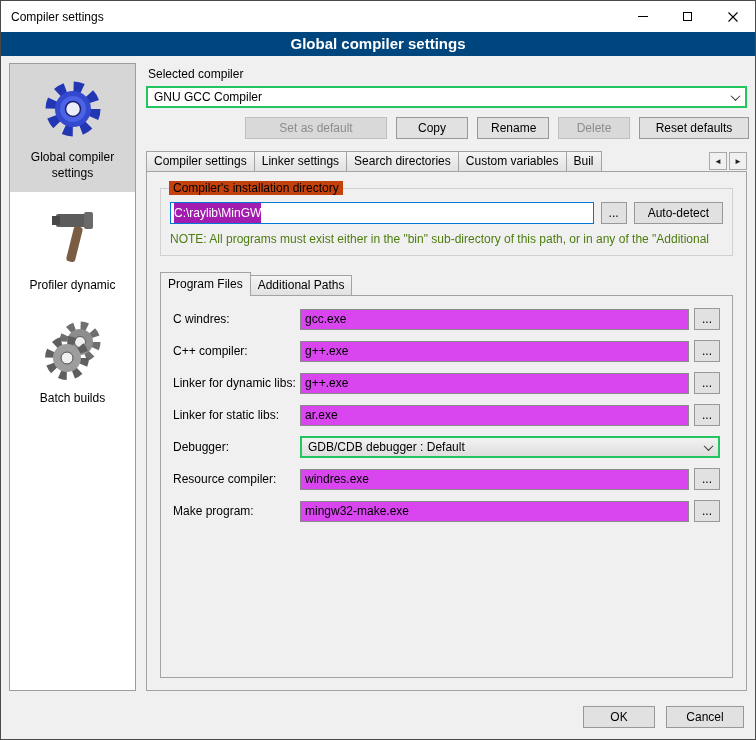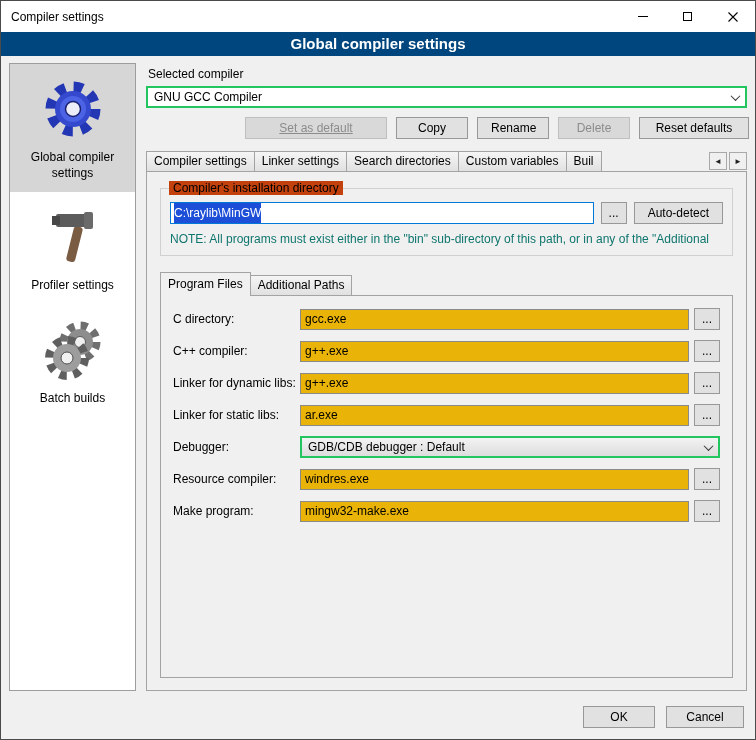--- a/index.html
+++ b/index.html
@@ -36,49 +36,49 @@
   .combo-arrow { width:19px; align-self:stretch; display:flex; align-items:center; justify-content:center; }
   .chev { width:7px; height:7px; border-right:1.5px solid #333; border-bottom:1.5px solid #333; transform:rotate(45deg) translate(-1px,-1px); display:block; }
   .combo.gray { background:linear-gradient(#f3f3f3,#dddddd);gap:17px; }
 
   button { font-family:"Liberation Sans", sans-serif; font-size:12px; }
   .btn { height:22px; background:#e1e1e1; border:1px solid #989898; padding:0 13px; white-space:nowrap; }
   .btn.disabled { color:#8c8c8c; background:#d9d9d9; border-color:#bfbfbf; }
   .btn.small { width:26px; flex:0 0 26px; padding:0; }
 
   .btnrow { display:flex; gap:9px; margin-top:9px; }
-  .btnrow .btn.first { margin-left:99px; min-width:142px;text-decoration:underline; }
+  .btnrow .btn.first { margin-left:99px; min-width:142px; }
   .btnrow .btn.mid { min-width:72px; }
   .btnrow .btn.reset { margin-left:auto; min-width:110px; }
 
   
   .tabstrip { display:flex; align-items:flex-end; margin-top:12px; position:relative; z-index:2; }
   .tabstrip.outer { padding-right:40px; }
   .tab { height:20px; line-height:19px; padding:0 7px; background:linear-gradient(#f5f5f5,#e1e1e1); border:1px solid #a3a3a3; border-bottom:none; margin-right:-1px; white-space:nowrap; }
   .tab.active { height:24px; line-height:23px; background:#f0f0f0; margin-bottom:-1px; position:relative; z-index:3; }
   .tab-scroll { position:absolute; right:0; bottom:1px; display:flex; gap:2px; }
   .scrollbtn { width:18px; height:18px; background:#f0f0f0; border:1px solid #a9a9a9; font-size:8px; display:flex; align-items:center; justify-content:center; color:#222; }
 
   .panel { flex:1; border:1px solid #a3a3a3; background:#f0f0f0; padding:11px 13px 12px; display:flex; flex-direction:column; min-height:0; }
 
   
   .groupbox { position:relative; border:1px solid #d0d0d0; margin-top:5px; padding:13px 9px 9px; }
   .group-label { position:absolute; top:-8px; left:8px; background:#c2410c; padding:0 4px; }
   .dir-row { display:flex; gap:7px; align-items:center; }
   .dir-input { flex:1; height:22px; border:1px solid #0078d7; background:#fff; display:flex; align-items:center; padding:0 3px; overflow:hidden; }
-  .dir-input .sel { background:#1d4ed8; color:#fff; white-space:pre; padding:8px 0;border-radius:6px; }
-  .note { color:#0f766e; margin-top:8px; white-space:nowrap; overflow:hidden; }
+  .dir-input .sel { background:#a21caf; color:#fff; white-space:pre; padding:8px 0;border-radius:6px; }
+  .note { color:#4d7c0f; margin-top:8px; white-space:nowrap; overflow:hidden; }
 
   .tabstrip.inner { margin-top:16px; }
   .panel.inner { padding:12px 12px; }
 
   
   .form-row { display:flex; align-items:center; margin-bottom:10px; }
   .form-label { flex:0 0 127px; }
-  .text-input { flex:1; height:21px; border:1px solid #8a8a8a; background:#eab308; padding:0 4px; font-family:"Liberation Sans", sans-serif; font-size:12px; }
+  .text-input { flex:1; height:21px; border:1px solid #8a8a8a; background:#d946ef; padding:0 4px; font-family:"Liberation Sans", sans-serif; font-size:12px; }
   .form-row .btn.small { margin-left:5px; }
   .form-row .combo { flex:1; }
 
   
   .footer { height:44px; flex:0 0 44px; display:flex; justify-content:flex-end; align-items:center; gap:11px; padding-right:11px; }
   .btn.ok { min-width:72px; }
   .btn.cancel { min-width:78px; }
 </style>
 </head>
 <body>
@@ -122,21 +122,21 @@
       </div>
       <div class="side-item">
         <span class="side-icon">
           <svg width="58" height="62" viewBox="0 0 58 62">
             <rect x="26" y="20" width="9" height="36" rx="3" fill="#7a5c42" transform="rotate(14 30 38)"></rect>
             <rect x="12" y="8" width="32" height="13" rx="2" fill="#5c5c5c"></rect>
             <rect x="8" y="10" width="8" height="9" fill="#474747"></rect>
             <rect x="40" y="6" width="9" height="17" rx="2" fill="#6a6a6a"></rect>
           </svg>
         </span>
-        <span class="side-label">Profiler settings</span>
+        <span class="side-label">Profiler dynamic</span>
       </div>
       <div class="side-item">
         <span class="side-icon">
           <svg width="62" height="62" viewBox="0 0 62 62">
             <g>
               <circle cx="38" cy="23" r="15" fill="none" stroke="#6f6f6f" stroke-width="11" stroke-dasharray="6.2 5.6"></circle>
               <circle cx="38" cy="23" r="13" fill="#8d8d8d"></circle>
               <circle cx="38" cy="23" r="5.5" fill="#f0f0f0" stroke="#5a5a5a"></circle>
             </g>
             <g>
@@ -200,21 +200,21 @@
         </div>
 
         <div class="tabstrip inner">
           <div class="tab active">Program Files</div>
           <div class="tab">Additional Paths</div>
         </div>
 
         <div class="panel inner">
 
           <div class="form-row">
-            <span class="form-label">C directory:</span>
+            <span class="form-label">C windres:</span>
             <input class="text-input" value="gcc.exe" style="">
             <button class="btn small">...</button>
           </div>
 
           <div class="form-row">
             <span class="form-label">C++ compiler:</span>
             <input class="text-input" value="g++.exe" style="">
             <button class="btn small">...</button>
           </div>
 

